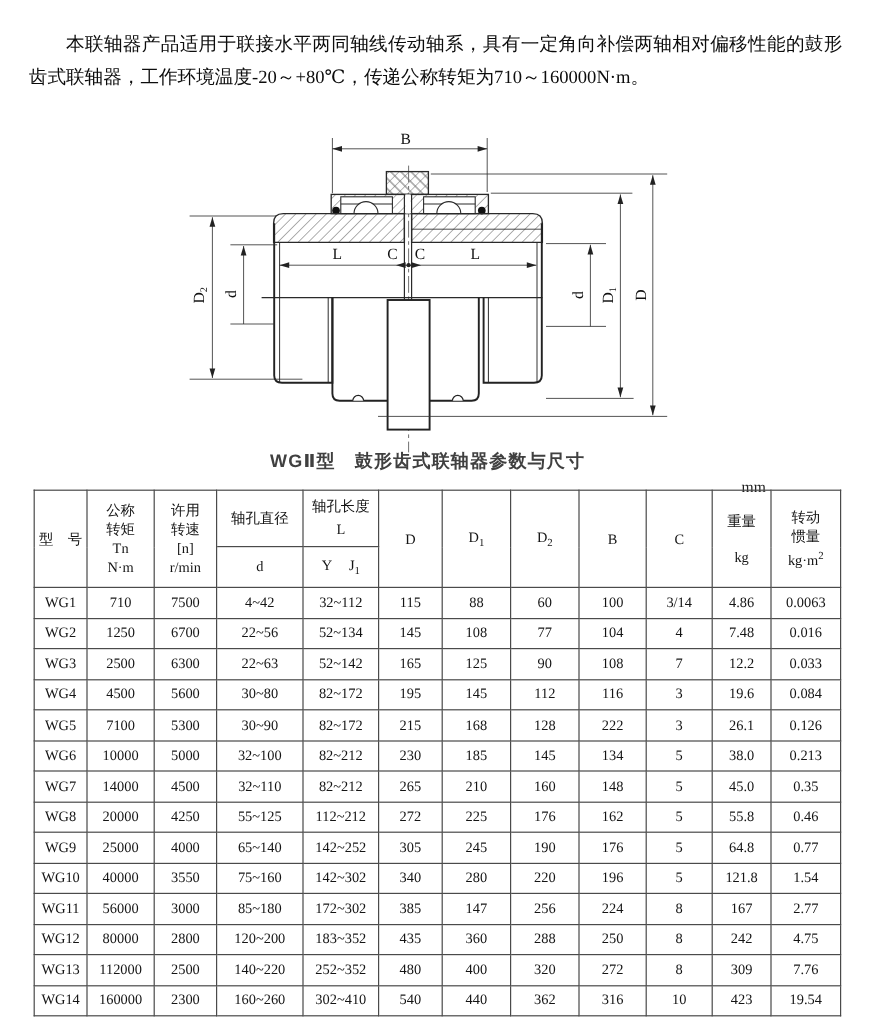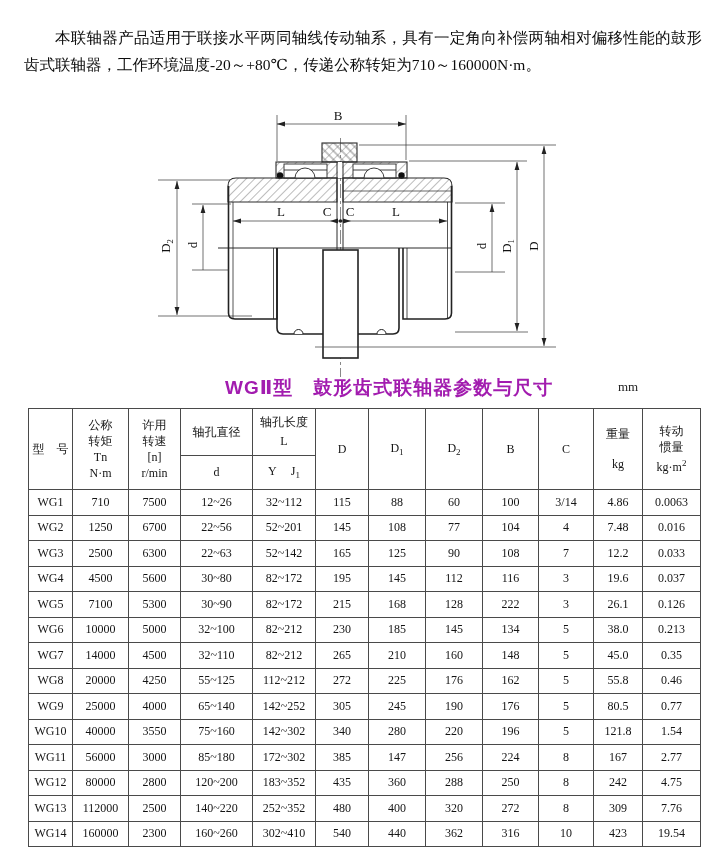--- a/index.html
+++ b/index.html
@@ -5,22 +5,22 @@
   html,body{margin:0;padding:0;background:#fff;}
   #page{position:relative;width:725px;height:850px;background:#fff;overflow:hidden;
         font-family:"Liberation Serif","DejaVu Serif",serif;color:#111;}
   
   #intro{position:absolute;left:24px;top:8px;width:678px;font-size:15.5px;line-height:27px;
          text-align:justify;text-indent:2em;color:#0c0c0c;}
   
   #diagram-svg{position:absolute;left:0;top:0;width:725px;height:400px;}
   
   #caption{position:absolute;left:225px;top:375px;font-family:"Liberation Sans","DejaVu Sans",sans-serif;
-           font-weight:bold;font-size:19px;color:#a21caf;letter-spacing:1px;}
-  #caption-unit{position:absolute;left:618px;top:379px;font-size:13px;color:#222;}
+           font-weight:bold;font-size:15px;color:#404040;letter-spacing:1px;}
+  #caption-unit{position:absolute;left:618px;top:398px;font-size:13px;color:#222;}
   
   #spec-table{position:absolute;left:28px;top:408px;border-collapse:collapse;table-layout:fixed;
               width:672px;font-size:12px;color:#141414;}
   #spec-table th,#spec-table td{border:1px solid #4a4a4a;text-align:center;vertical-align:middle;
               padding:0;font-weight:normal;overflow:hidden;}
   #spec-table{border:1.5px solid #2b2b2b;}
   #spec-table thead tr.hrow1 th{height:46px;}
   #spec-table thead tr.hrow2 th{height:33px;}
   #spec-table tbody tr{height:25.5px;}
   .blk{display:block;line-height:16px;}
@@ -218,36 +218,36 @@
       <tr class="hrow2">
         <th><span>d</span></th>
         <th><span>Y</span><span class="yj-gap"></span><span>J</span><sub>1</sub></th>
       </tr>
     </thead>
     <tbody>
         <tr>
           <td>WG1</td>
           <td>710</td>
           <td>7500</td>
-          <td>12~26</td>
+          <td>4~42</td>
           <td>32~112</td>
           <td>115</td>
           <td>88</td>
           <td>60</td>
           <td>100</td>
           <td>3/14</td>
           <td>4.86</td>
           <td>0.0063</td>
         </tr>
         <tr>
           <td>WG2</td>
           <td>1250</td>
           <td>6700</td>
           <td>22~56</td>
-          <td>52~201</td>
+          <td>52~134</td>
           <td>145</td>
           <td>108</td>
           <td>77</td>
           <td>104</td>
           <td>4</td>
           <td>7.48</td>
           <td>0.016</td>
         </tr>
         <tr>
           <td>WG3</td>
@@ -268,21 +268,21 @@
           <td>4500</td>
           <td>5600</td>
           <td>30~80</td>
           <td>82~172</td>
           <td>195</td>
           <td>145</td>
           <td>112</td>
           <td>116</td>
           <td>3</td>
           <td>19.6</td>
-          <td>0.037</td>
+          <td>0.084</td>
         </tr>
         <tr>
           <td>WG5</td>
           <td>7100</td>
           <td>5300</td>
           <td>30~90</td>
           <td>82~172</td>
           <td>215</td>
           <td>168</td>
           <td>128</td>
@@ -337,21 +337,21 @@
           <td>WG9</td>
           <td>25000</td>
           <td>4000</td>
           <td>65~140</td>
           <td>142~252</td>
           <td>305</td>
           <td>245</td>
           <td>190</td>
           <td>176</td>
           <td>5</td>
-          <td>80.5</td>
+          <td>64.8</td>
           <td>0.77</td>
         </tr>
         <tr>
           <td>WG10</td>
           <td>40000</td>
           <td>3550</td>
           <td>75~160</td>
           <td>142~302</td>
           <td>340</td>
           <td>280</td>

